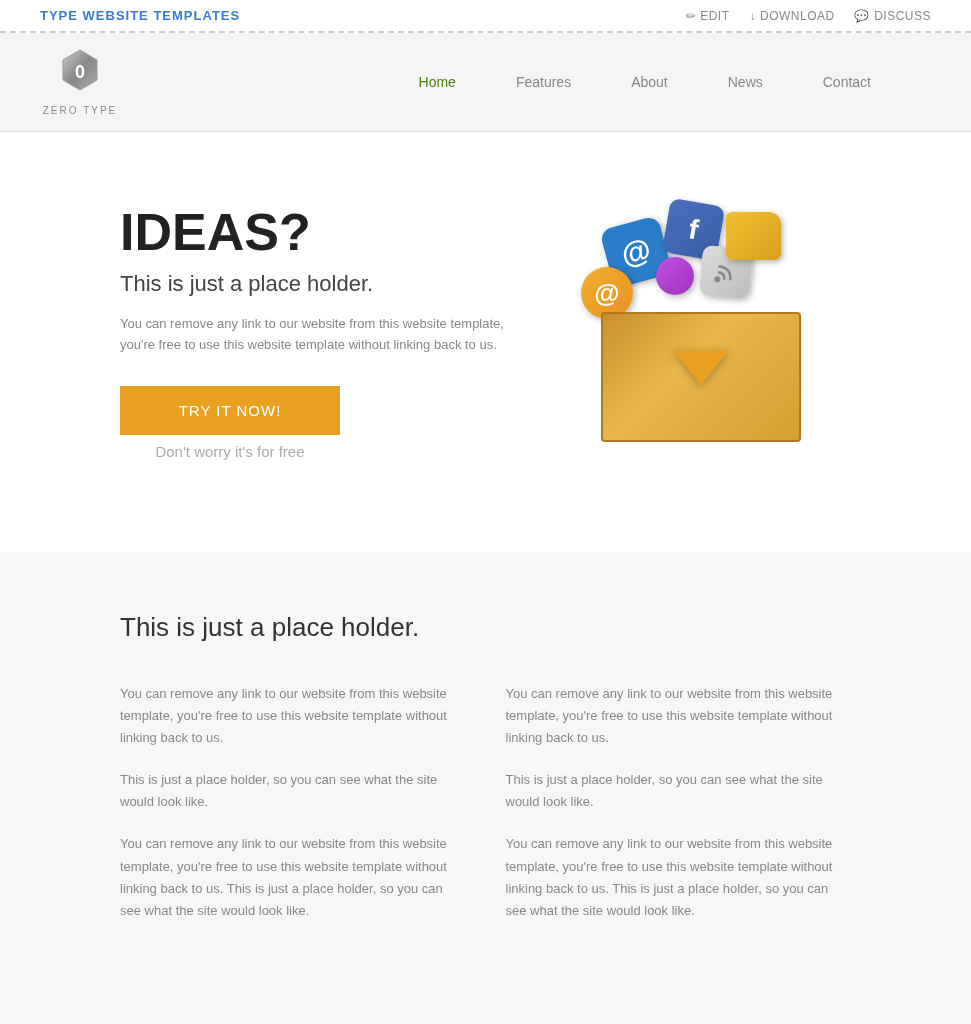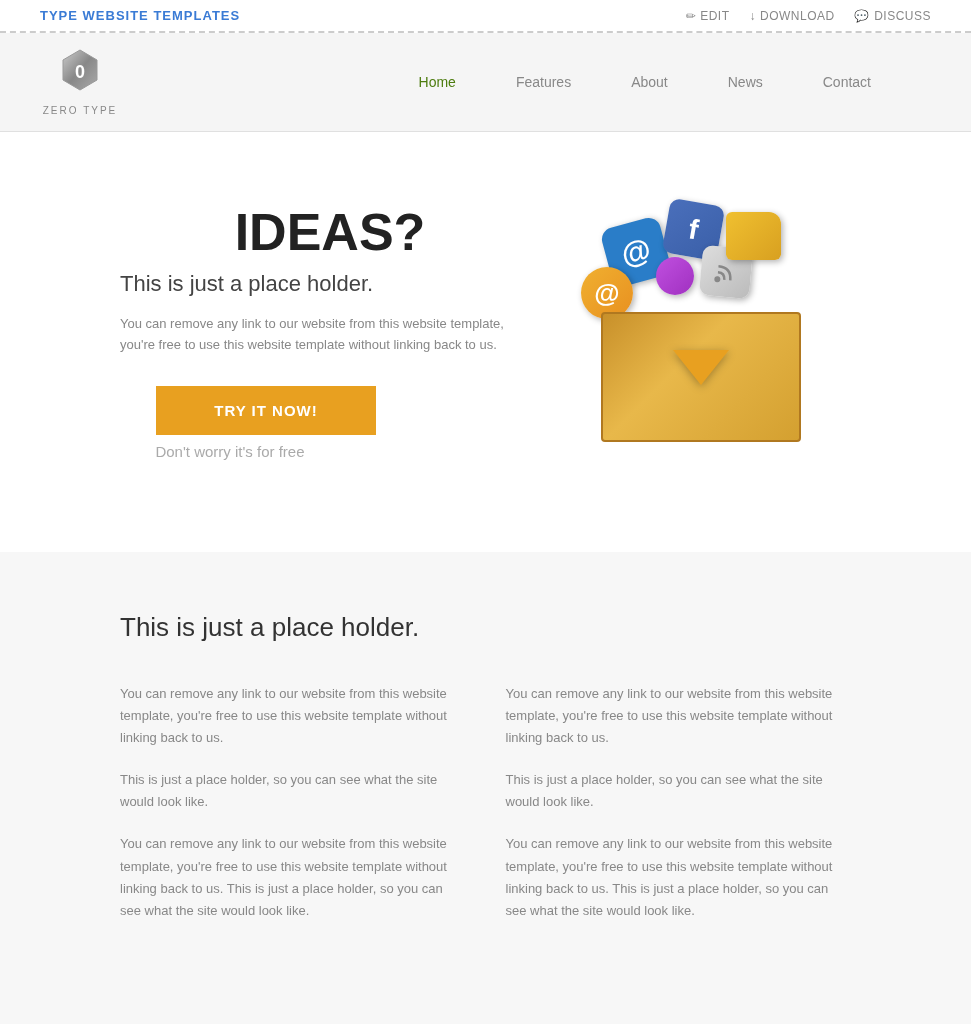--- a/index.html
+++ b/index.html
@@ -90,49 +90,47 @@
     }
     .hero-content {
       max-width: 420px;
     }
     .hero-title {
       font-size: 52px;
       font-weight: bold;
       color: #222;
       line-height: 1.1;
       margin-bottom: 8px;
-      text-align: center;
     }
     .hero-subtitle {
       font-size: 22px;
       color: #444;
       margin-bottom: 16px;
       line-height: 1.3;
     }
     .hero-text {
       font-size: 13px;
       color: #888;
       line-height: 1.6;
       margin-bottom: 30px;
     }
     .cta-button {
       background: #e8a020;
       color: #fff;
       border: none;
       padding: 16px 40px;
       font-size: 15px;
-      font-weight: bold;
+      font-weight: normal;
       cursor: pointer;
       letter-spacing: 1px;
       text-transform: uppercase;
       display: block;
       width: 220px;
       text-align: center;
       margin-bottom: 8px;
-      margin-left: 36px;
     }
     .cta-note {
       font-size: 15px;
       color: #aaa;
       text-align: center;
       width: 220px;
     }
 
     
     .hero-illustration {

